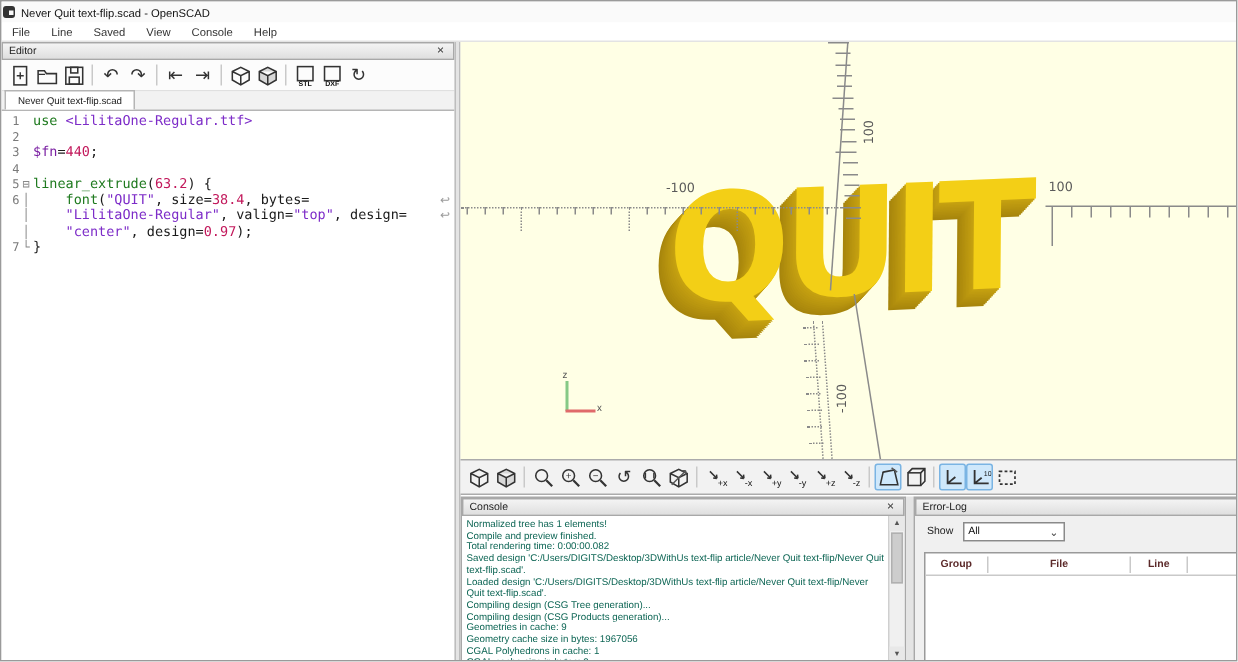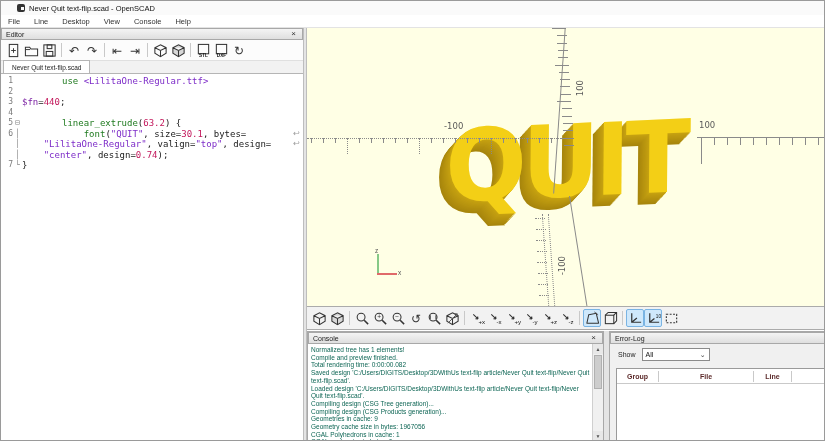--- a/index.html
+++ b/index.html
@@ -4,21 +4,21 @@
 <style>
   * { margin:0; padding:0; box-sizing:border-box; }
   html,body { background:#dcdcdc; }
   #app { position:relative; width:825px; height:441px; background:#ffffff;
          font-family:"Liberation Sans", sans-serif; overflow:hidden;
          border:1px solid #9a9a9a; }
 
   
   .titlebar { position:absolute; left:0; top:0; width:825px; height:14px;
               background:#fafafa; display:flex; align-items:center; gap:4px;
-              padding-left:16px; font-size:7.5px; color:#111; }
+              padding-left:1px; font-size:7.5px; color:#111; }
   .oslogo { width:8px; height:8px; background:#333; border-radius:2px; position:relative; flex:0 0 auto;}
   .oslogo::after{ content:""; position:absolute; right:1px; top:2.5px; width:3px; height:3px; background:#fafafa; }
   .menubar { position:absolute; left:0; top:14px; width:825px; height:13px;
              background:#ffffff; border-bottom:1px solid #e3e3e3; display:flex;
              align-items:center; font-size:7.5px; color:#333; }
   .menubar .mi { padding:0 7px; height:100%; display:flex; align-items:center; cursor:default; }
 
   
   .phead { height:12px; background:linear-gradient(#f4f4f4,#dfdfdf); border:1px solid #a8a8a8;
            display:flex; align-items:center; font-size:7px; color:#222; padding:0 4px; }
@@ -37,21 +37,21 @@
   .tabbar { height:13px; background:#f2f2f2; border-bottom:1px solid #b5b5b5; display:flex; align-items:flex-end; }
   .tab { height:13px; background:#fff; border:1px solid #b5b5b5; border-bottom:none;
          font-size:6.5px; color:#222; display:flex; align-items:center; padding:0 8px; margin-left:2px; }
   .codearea { position:relative; height:calc(100% - 46px); background:#fff;
               font-family:"DejaVu Sans Mono", monospace; font-size:9px; line-height:10.5px;
               padding-top:2px; overflow:hidden; }
   .crow { display:flex; white-space:pre; position:relative; height:10.5px; }
   .lnum { width:12px; text-align:right; color:#7a7a7a; flex:0 0 auto; font-size:8px; }
   .fold { width:9px; text-align:center; color:#888; flex:0 0 auto; font-size:8px; }
   .ctext { flex:1; color:#1a1a1a; }
-  .kw  { color:#1f7a1f;margin-left:40px; }
+  .kw  { color:#1f7a1f; }
   .num { color:#c2185b; }
   .str { color:#7d2cc8; }
   .def { color:#7a1fa2; }
   .wrapmark { position:absolute; right:3px; top:0; color:#9a9a9a; font-size:8px;
               font-family:"DejaVu Sans", sans-serif; }
 
   
   .vsplit { position:absolute; left:302px; top:27px; width:4px; height:414px; background:#e4e4e4; border-left:1px solid #bdbdbd; border-right:1px solid #bdbdbd;}
 
   
@@ -118,21 +118,21 @@
 <div id="app">
 
   <div class="titlebar">
     <span class="oslogo"></span>
     <span>Never Quit text-flip.scad - OpenSCAD</span>
   </div>
 
   <div class="menubar" id="menubar">
       <div class="mi">File</div>
       <div class="mi">Line</div>
-      <div class="mi">Desktop</div>
+      <div class="mi">Saved</div>
       <div class="mi">View</div>
       <div class="mi">Console</div>
       <div class="mi">Help</div>
     </div>
 
   <div class="editor-col">
     <div class="phead">
       <span>Editor</span>
       <span class="sp"></span>
       <span class="pclose">×</span>
@@ -215,23 +215,23 @@
       </div>
     <div class="tabbar">
       <div class="tab">Never Quit text-flip.scad</div>
     </div>
     <div class="codearea" id="codearea">
         <div class="crow"><span class="lnum">1</span><span class="fold"></span><span class="ctext"><span class="kw">use </span><span class="str">&lt;LilitaOne-Regular.ttf&gt;</span></span></div>
         <div class="crow"><span class="lnum">2</span><span class="fold"></span><span class="ctext"></span></div>
         <div class="crow"><span class="lnum">3</span><span class="fold"></span><span class="ctext"><span class="def">$fn</span><span>=</span><span class="num">440</span><span>;</span></span></div>
         <div class="crow"><span class="lnum">4</span><span class="fold"></span><span class="ctext"></span></div>
         <div class="crow"><span class="lnum">5</span><span class="fold">⊟</span><span class="ctext"><span class="kw">linear_extrude</span><span>(</span><span class="num">63.2</span><span>) {</span></span></div>
-        <div class="crow"><span class="lnum">6</span><span class="fold">│</span><span class="ctext"><span>    </span><span class="kw">font</span><span>(</span><span class="str">"QUIT"</span><span>, size=</span><span class="num">30.1</span><span>, bytes=</span></span><span class="wrapmark">↩</span></div>
+        <div class="crow"><span class="lnum">6</span><span class="fold">│</span><span class="ctext"><span>    </span><span class="kw">font</span><span>(</span><span class="str">"QUIT"</span><span>, size=</span><span class="num">38.4</span><span>, bytes=</span></span><span class="wrapmark">↩</span></div>
         <div class="crow"><span class="lnum"></span><span class="fold">│</span><span class="ctext"><span>    </span><span class="str">"LilitaOne-Regular"</span><span>, valign=</span><span class="str">"top"</span><span>, design=</span></span><span class="wrapmark">↩</span></div>
-        <div class="crow"><span class="lnum"></span><span class="fold">│</span><span class="ctext"><span>    </span><span class="str">"center"</span><span>, design=</span><span class="num">0.74</span><span>);</span></span></div>
+        <div class="crow"><span class="lnum"></span><span class="fold">│</span><span class="ctext"><span>    </span><span class="str">"center"</span><span>, design=</span><span class="num">0.97</span><span>);</span></span></div>
         <div class="crow"><span class="lnum">7</span><span class="fold">└</span><span class="ctext"><span>}</span></span></div>
       </div>
   </div>
 
   <div class="vsplit"></div>
 
   <div class="right-col">
 
     <div class="viewport" id="viewport" style="background: rgb(255, 255, 229);">
 

